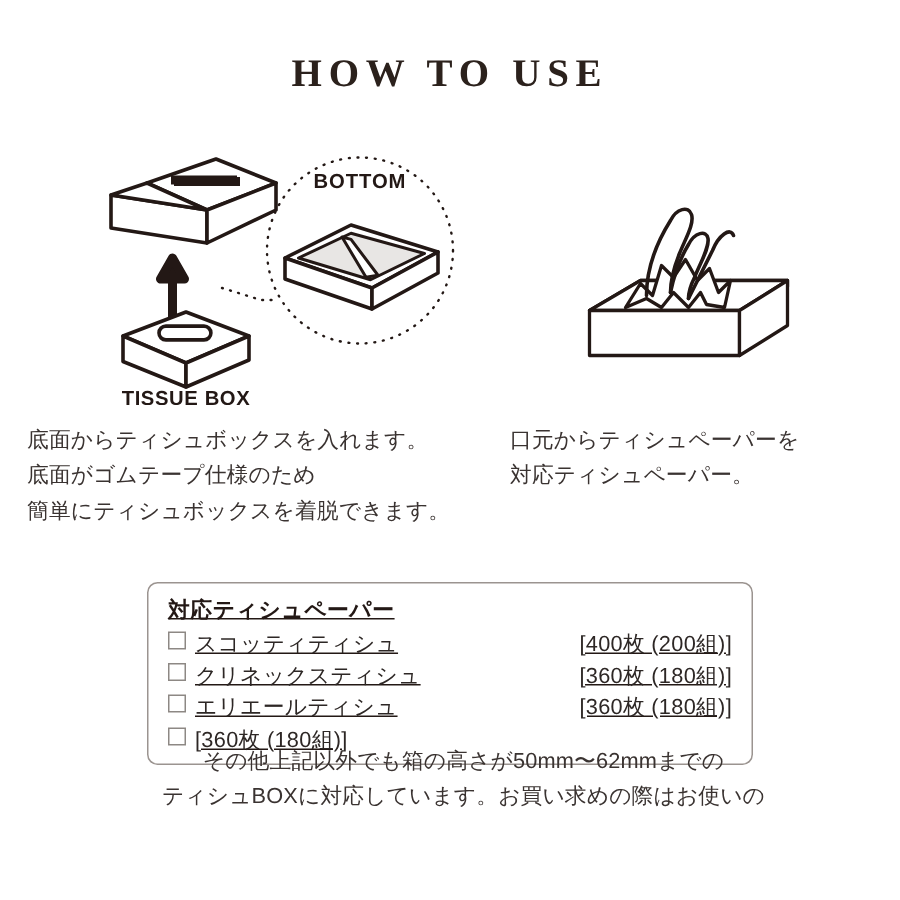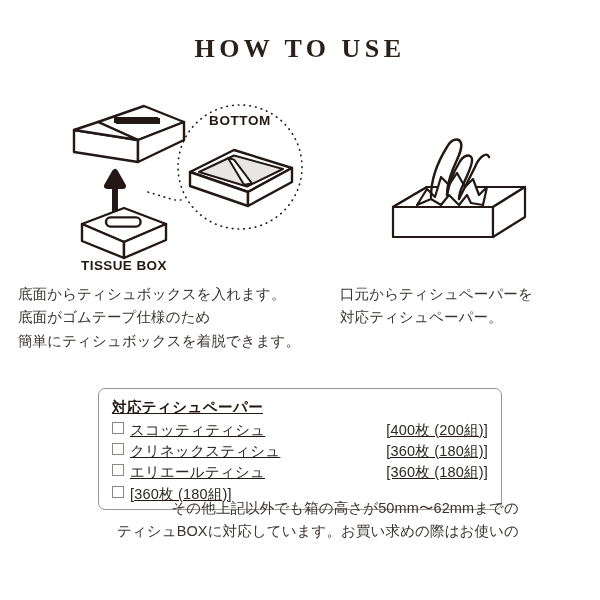--- a/index.html
+++ b/index.html
@@ -117,21 +117,21 @@
 
   
   .footnote {
     position: absolute;
     top: 497px;
     left: 99px;
     width: 420px;
     font-size: 14.5px;
     line-height: 1.6;
     color: #3a3331;
-    text-align: right;
+    text-align: center;
     letter-spacing: 0.1px;
   }
   .footnote div { white-space: nowrap; }
 </style>
 </head>
 <body>
 
 <div class="page-title">HOW TO USE</div>
 
 <div class="illustrations">

